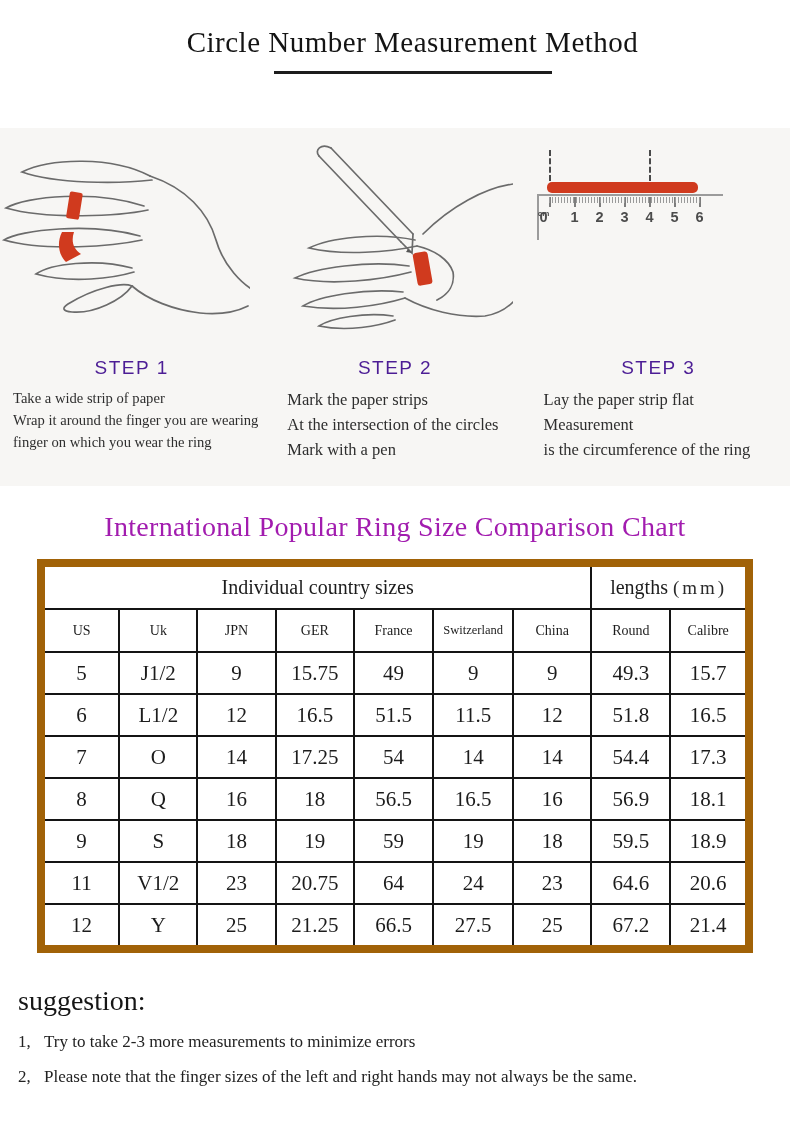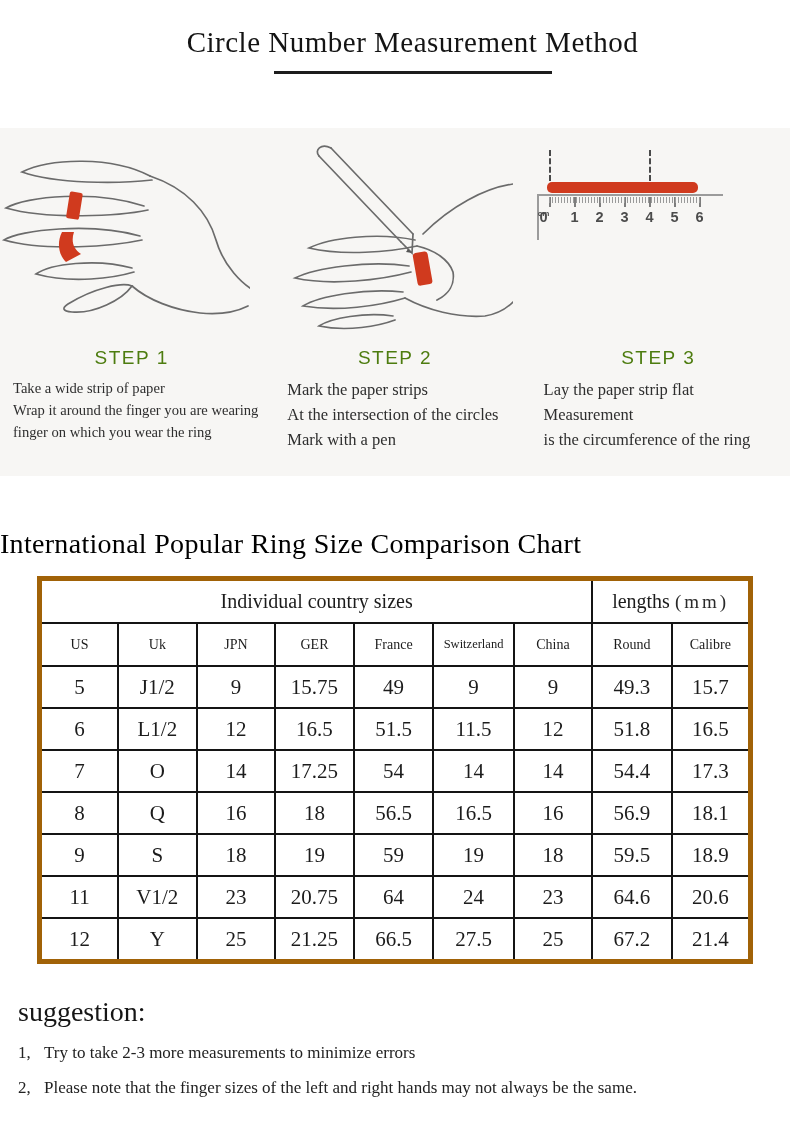--- a/index.html
+++ b/index.html
@@ -10,21 +10,21 @@
   
   .title-wrap{padding-top:26px;text-align:center;padding-left:35px;}
   .page-title{font-size:29px;letter-spacing:.5px;color:#141414;}
   .title-underline{width:278px;height:3px;background:#1d1d1d;margin:12px auto 0;}
   
   .steps{margin-top:54px;background:#f7f6f4;display:flex;padding:8px 0 24px;}
   .step{width:33.33%;box-sizing:border-box;}
   .illustration{position:relative;height:205px;}
   .illustration svg{position:absolute;left:0;top:6px;}
   .step-heading{text-align:center;font-family:"Liberation Sans","DejaVu Sans",sans-serif;
-    font-size:19px;letter-spacing:1.5px;color:#4d7c0f;margin-top:6px;}
+    font-size:19px;letter-spacing:1.5px;color:#4c1d95;margin-top:16px;}
   .step-lines{margin-top:9px;color:#2e2e2e;}
   .step-lines div{line-height:1.5;}
   .s1 .step-lines{font-size:14.6px;padding-left:13px;}
   .s2 .step-lines{font-size:16.5px;padding-left:24px;}
   .s3 .step-lines{font-size:16.5px;padding-left:17px;}
   
   .ruler-box{position:relative;width:250px;height:205px;}
   .dash-line{position:absolute;top:14px;height:31px;border-left:2px dashed #4a4a4a;}
   .dash-0{left:22px;} .dash-4{left:122px;}
   .paper-strip{position:absolute;left:20px;top:46px;width:151px;height:11px;background:#d03a1e;border-radius:5px;}
@@ -33,23 +33,23 @@
   .ticks-mm{position:absolute;left:22px;top:61px;width:153px;height:6px;
     background:repeating-linear-gradient(to right,#9a9a9a 0 1px,transparent 1px 3px);}
   .ticks-cm{position:absolute;left:22px;top:61px;width:154px;height:10px;
     background:repeating-linear-gradient(to right,#7d7d7d 0 2px,transparent 2px 25px);}
   .ruler-nums{position:absolute;top:73px;left:0;width:250px;height:20px;
     font-family:"Liberation Sans","DejaVu Sans",sans-serif;font-weight:bold;font-size:14.5px;color:#4c4c4c;}
   .ruler-nums span{position:absolute;transform:translateX(-50%);}
   .ruler-nums .zero{transform:none;left:17px;}
   .ruler-nums .unit{font-size:8px;font-weight:bold;}
   
-  .chart-title{text-align:left;font-size:28px;color:#000000;margin-top:52px;letter-spacing:.3px;}
+  .chart-title{text-align:center;font-size:28px;color:#a21caf;margin-top:25px;letter-spacing:.3px;}
   table.ring{border-collapse:collapse;table-layout:fixed;width:716px;margin:16px 0 0 37px;
-    border:5px solid #a16207;}
+    border:8px solid #a16207;}
   table.ring td{border:2px solid #141414;text-align:center;vertical-align:middle;
     height:40px;font-size:21px;color:#1c1c1c;padding:0;}
   tr.group td{height:41px;font-size:20px;}
   td.lengths-cell{text-align:left;padding-left:7px;}
   .lengths-unit{letter-spacing:3px;font-family:Liberation Serif, serif;
     font-size:19px;color:#2a2a2a;}
   tr.cols td{height:41px;font-size:14px;}
   tr.cols td.small{font-size:12.5px;}
   
   .suggestion{margin-top:32px;padding-left:18px;}

